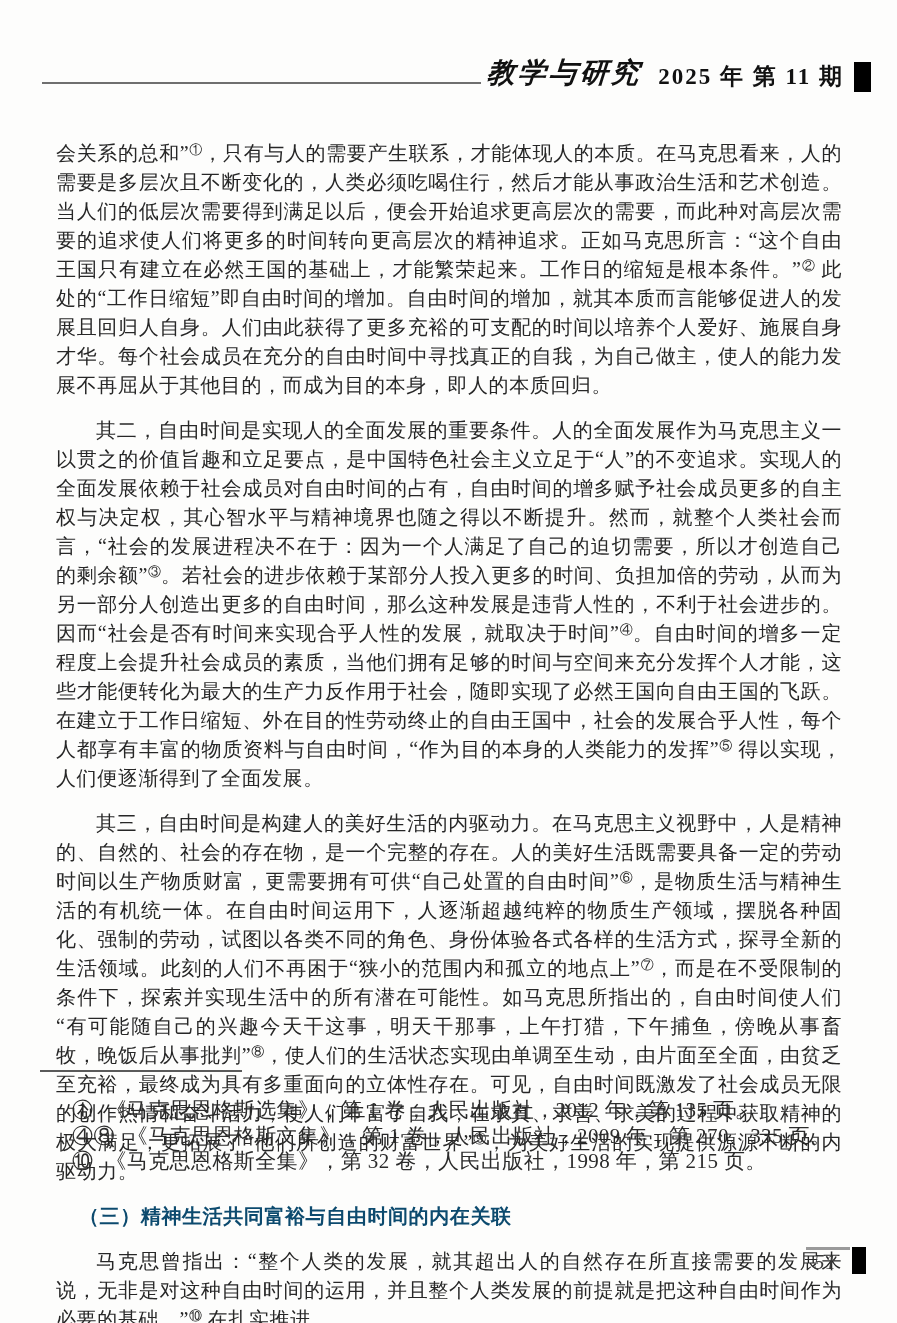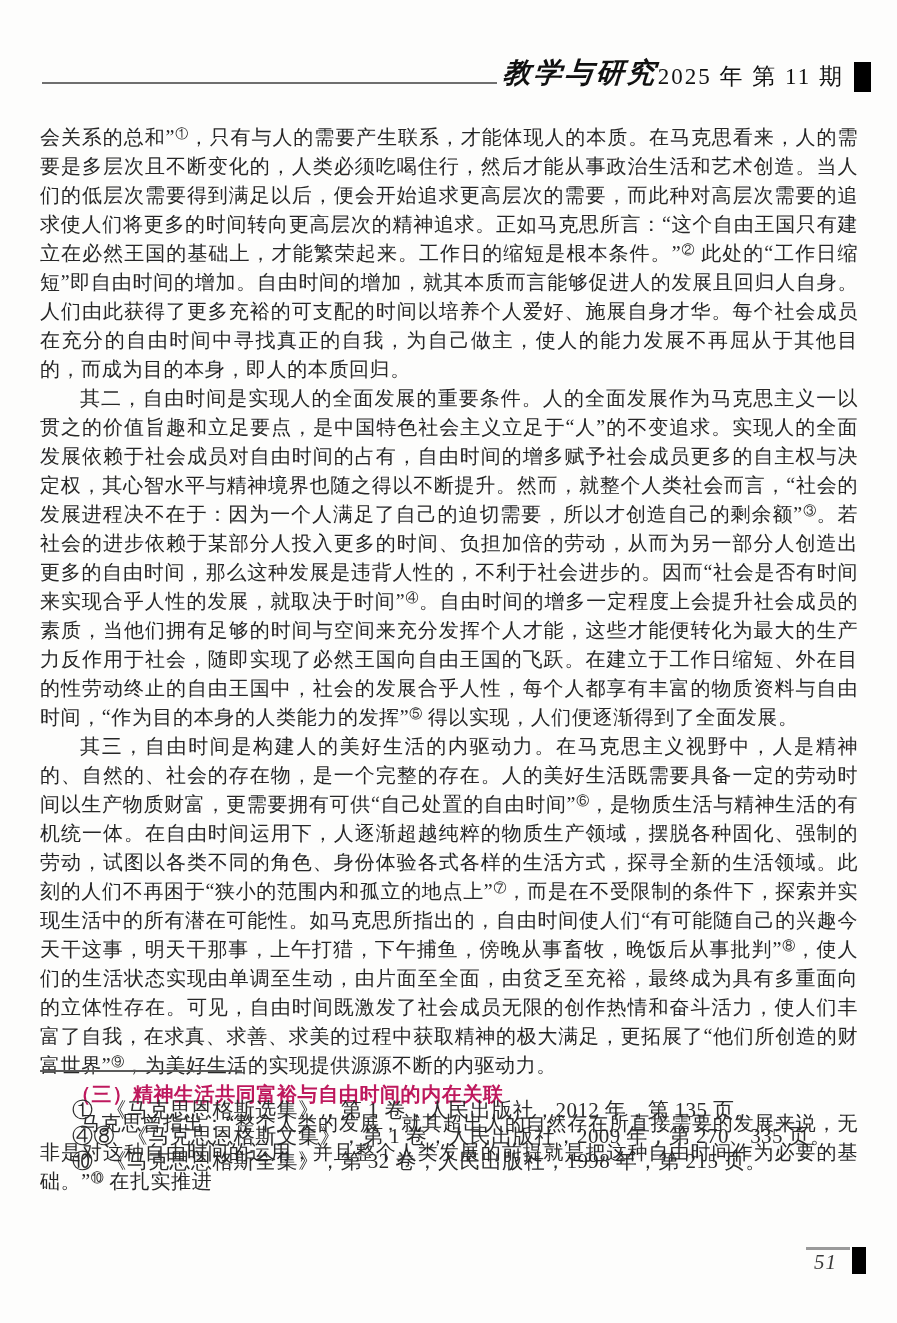--- a/index.html
+++ b/index.html
@@ -16,35 +16,35 @@
     position:absolute;top:54px;left:42px;right:26px;
     display:flex;align-items:flex-end;
   }
   .header-rule{flex:1;height:2px;background:#6f6f6f;margin-bottom:8px;}
   .journal-name{
     font-size:28px;font-weight:bold;font-style:italic;
     letter-spacing:3px;color:#111;margin-left:6px;
     transform:skewX(-4deg);
   }
   .journal-issue{
-    font-size:23px;font-weight:normal;color:#111;
-    letter-spacing:2px;
+    font-size:23px;font-weight:bold;color:#111;
+    margin-left:16px;letter-spacing:2px;
   }
   .header-block{width:17px;height:30px;background:#000;margin-left:10px;}
   
   .body-text{
     position:absolute;top:123px;left:40px;width:818px;
     font-size:20px;line-height:29px;letter-spacing:0.6px;
     text-align:justify;color:#272727;
   }
-  .body-text p{margin:0;text-indent:2em;}
+  .body-text p{margin:16px;text-indent:2em;}
   .body-text p.continued{text-indent:0;}
   .body-text .sub-heading{
-    margin:0;font-weight:bold;text-indent:1.55em;
-    font-size:20px;color:#be185d;
+    margin:8px;font-weight:bold;text-indent:1.55em;
+    font-size:20px;color:#0c4a6e;
   }
   sup.fnref{
     font-size:13px;vertical-align:6px;line-height:0;letter-spacing:0;
   }
   
   .fn-sep{position:absolute;left:40px;top:1070px;width:202px;height:2px;background:#5a5a5a;}
   .footnotes{
     position:absolute;left:72px;top:1098px;width:770px;
     font-size:21px;line-height:25.5px;color:#2b2b2b;letter-spacing:0.4px;
   }

